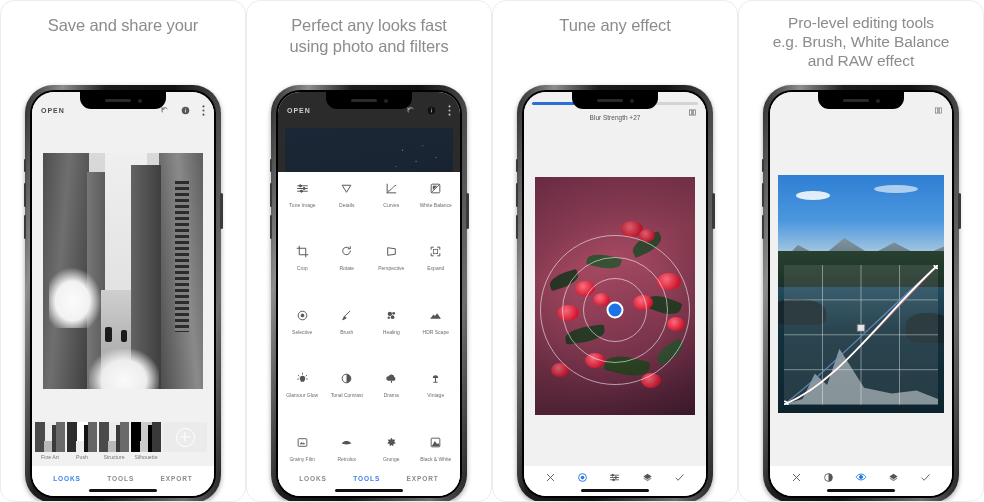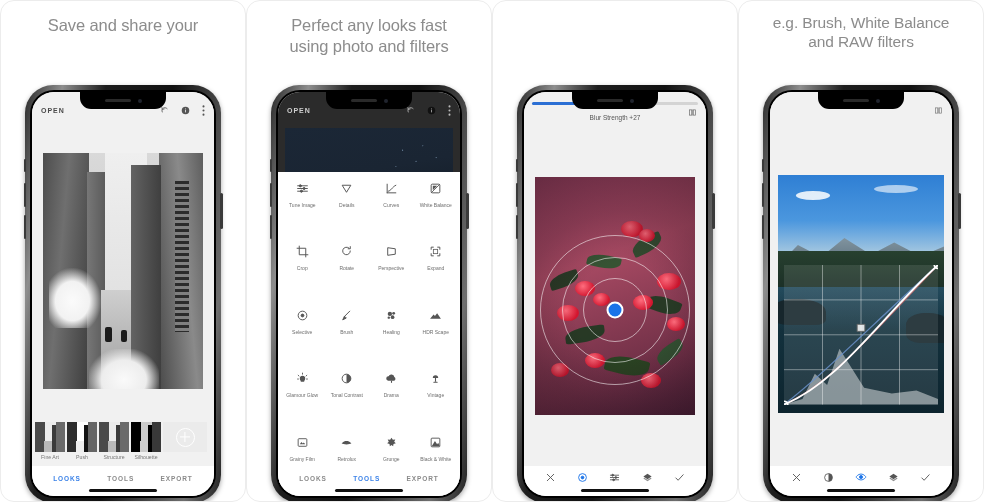--- a/index.html
+++ b/index.html
@@ -614,20 +614,21 @@
             </div>
             <div class="homebar"></div>
           </div>
         </div>
       </div>
     </div>
   </div>
 
   <div class="card">
     <div class="headline">
+      <div>Tune any effect</div>
     </div>
 
     <div class="phone-wrap" style="top:84px;">
       <div class="phone">
         <div class="btn-side btn-l1"></div>
           <div class="btn-side btn-l2"></div>
         <div class="btn-side btn-l3"></div>
           <div class="btn-side btn-r1"></div>
         <div class="phone-inner">
           <div class="screen">
@@ -704,22 +705,23 @@
             </div>
             <div class="homebar"></div>
           </div>
         </div>
       </div>
     </div>
   </div>
 
   <div class="card">
     <div class="headline three">
+      <div>Pro-level editing tools</div>
       <div>e.g. Brush, White Balance</div>
-      <div>and RAW filters</div>
+      <div>and RAW effect</div>
     </div>
 
     <div class="phone-wrap" style="top:84px;">
       <div class="phone">
         <div class="btn-side btn-l1"></div>
           <div class="btn-side btn-l2"></div>
         <div class="btn-side btn-l3"></div>
           <div class="btn-side btn-r1"></div>
         <div class="phone-inner">
           <div class="screen">

